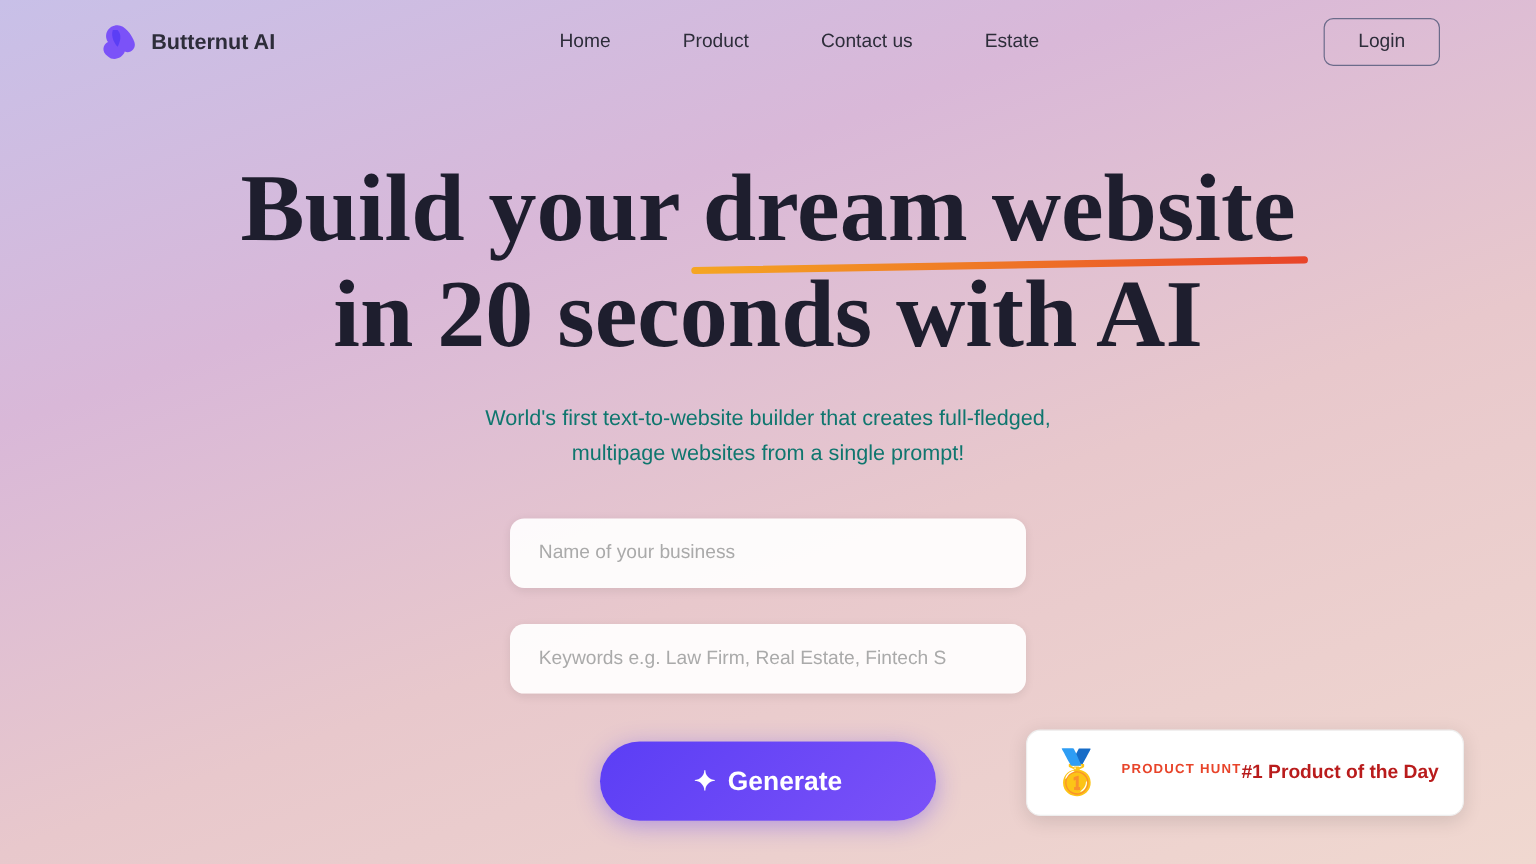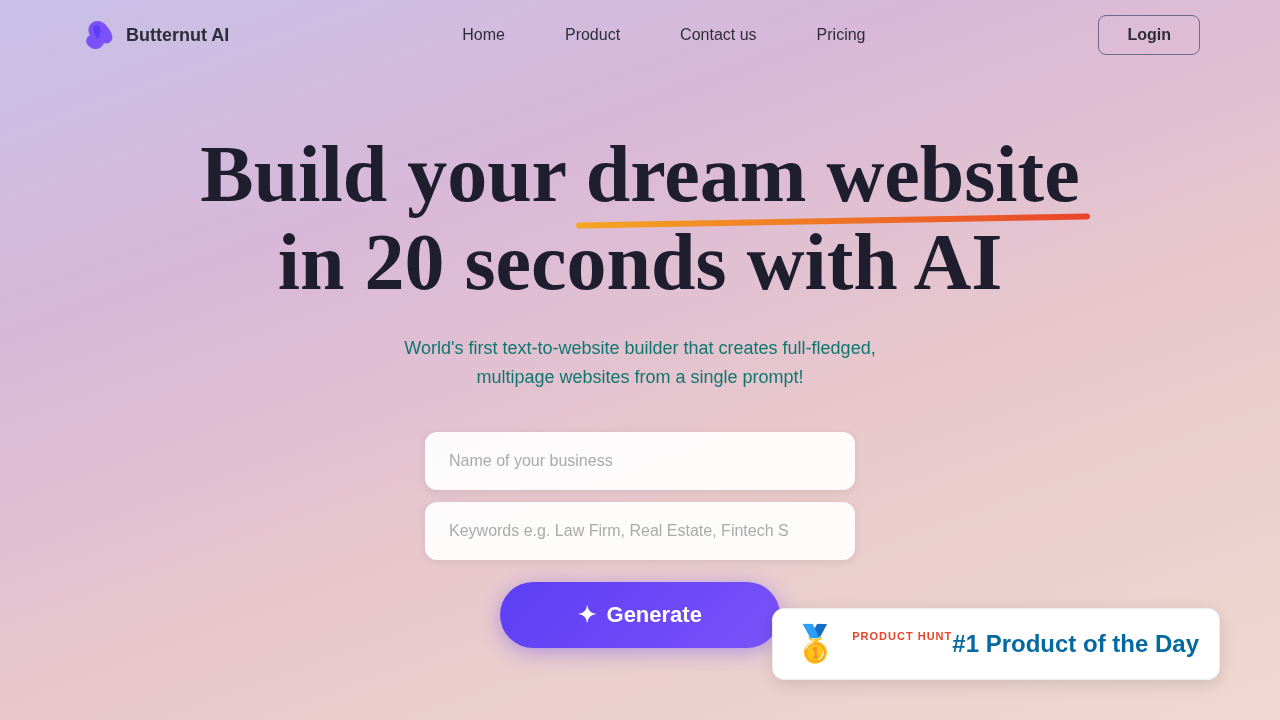--- a/index.html
+++ b/index.html
@@ -58,21 +58,21 @@
       font-weight: 500;
     }
 
     .login-btn {
       padding: 10px 28px;
       border: 1.5px solid #6b6b8a;
       border-radius: 8px;
       background: transparent;
       color: #2d2d3a;
       font-size: 16px;
-      font-weight: 700;
+      font-weight: 400;
       cursor: pointer;
     }
 
     
     .hero {
       display: flex;
       flex-direction: column;
       align-items: center;
       padding-top: 60px;
       text-align: center;
@@ -110,21 +110,21 @@
       font-size: 18px;
       color: #0f766e;
       line-height: 1.6;
       max-width: 500px;
     }
 
     .input-section {
       margin-top: 40px;
       display: flex;
       flex-direction: column;
-      gap: 12px;
+      gap: 30px;
       width: 430px;
     }
 
     .text-input {
       width: 100%;
       padding: 20px 24px;
       border: none;
       border-radius: 12px;
       font-size: 16px;
       color: #888;
@@ -185,42 +185,42 @@
 
     .ph-label {
       font-size: 11px;
       font-weight: 700;
       color: #e8442a;
       letter-spacing: 1px;
       text-transform: uppercase;
     }
 
     .ph-title {
-      font-size: 24px;
+      font-size: 16px;
       font-weight: 800;
-      color: #0369a1;
+      color: #b91c1c;
     }
   </style>
 </head>
 <body>
 
 <nav class="navbar">
   <div class="logo-area">
     <svg class="logo-icon" viewBox="0 0 36 36" fill="none" xmlns="http://www.w3.org/2000/svg">
       <path d="M18 4 C10 4 6 12 10 18 C6 20 4 26 10 30 C14 34 22 32 24 26 C28 28 34 24 32 18 C30 12 24 4 18 4Z" fill="#7b52f8"></path>
       <path d="M14 8 C12 14 16 20 18 22 C20 18 22 12 18 8Z" fill="#5b3ef5"></path>
     </svg>
     <span class="logo-text">Butternut AI</span>
   </div>
 
   <div class="nav-links">
     <a class="nav-link">Home</a>
     <a class="nav-link">Product</a>
     <a class="nav-link">Contact us</a>
-    <a class="nav-link">Pricing</a>
+    <a class="nav-link">Estate</a>
   </div>
 
   <button class="login-btn">Login</button>
 </nav>
 
 <section class="hero">
   <h1 class="hero-title">
     Build your <span class="underline-word">dream website</span><br>
     <span>in 20 seconds with AI</span>
   </h1>

